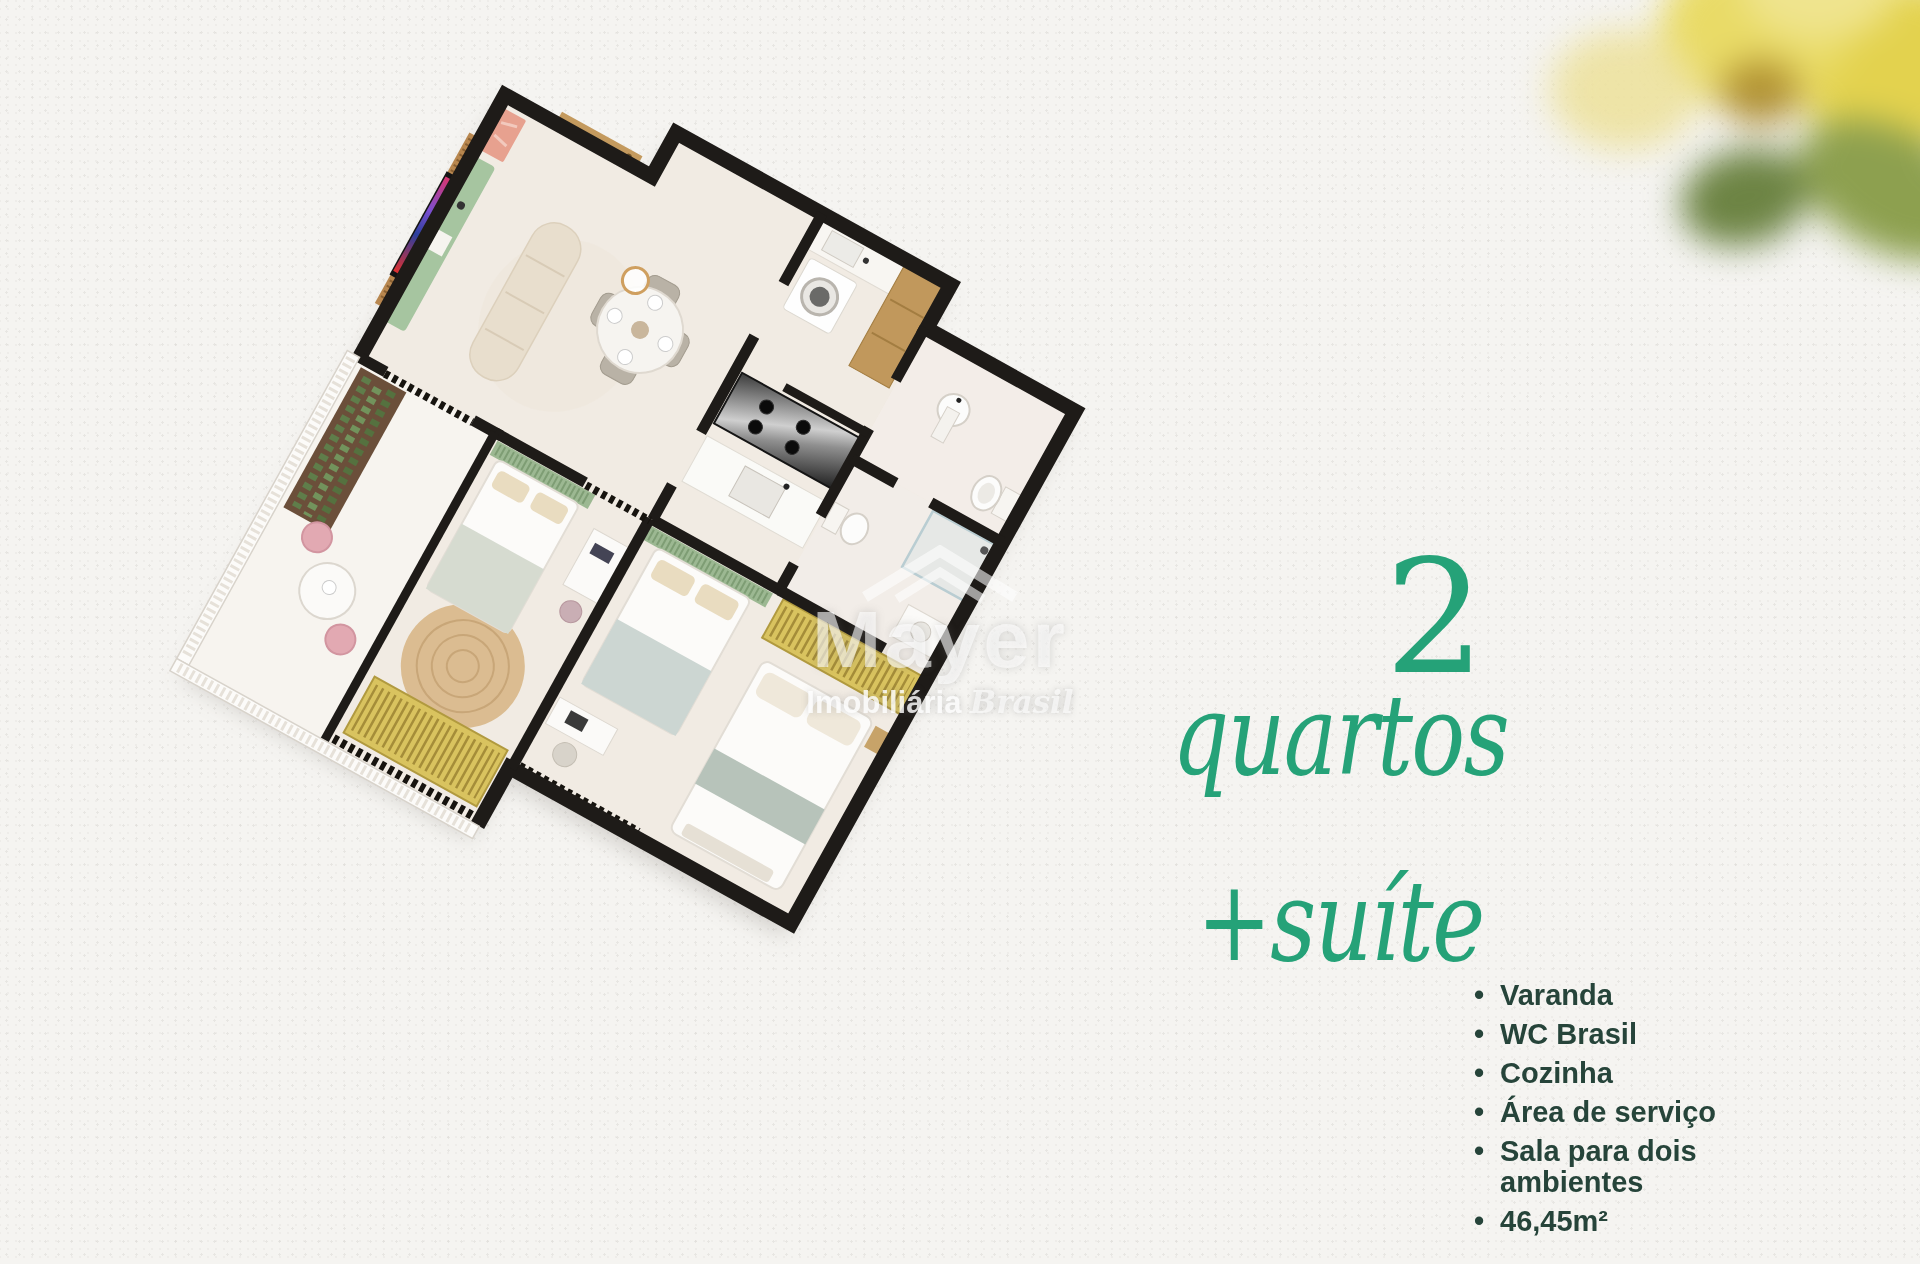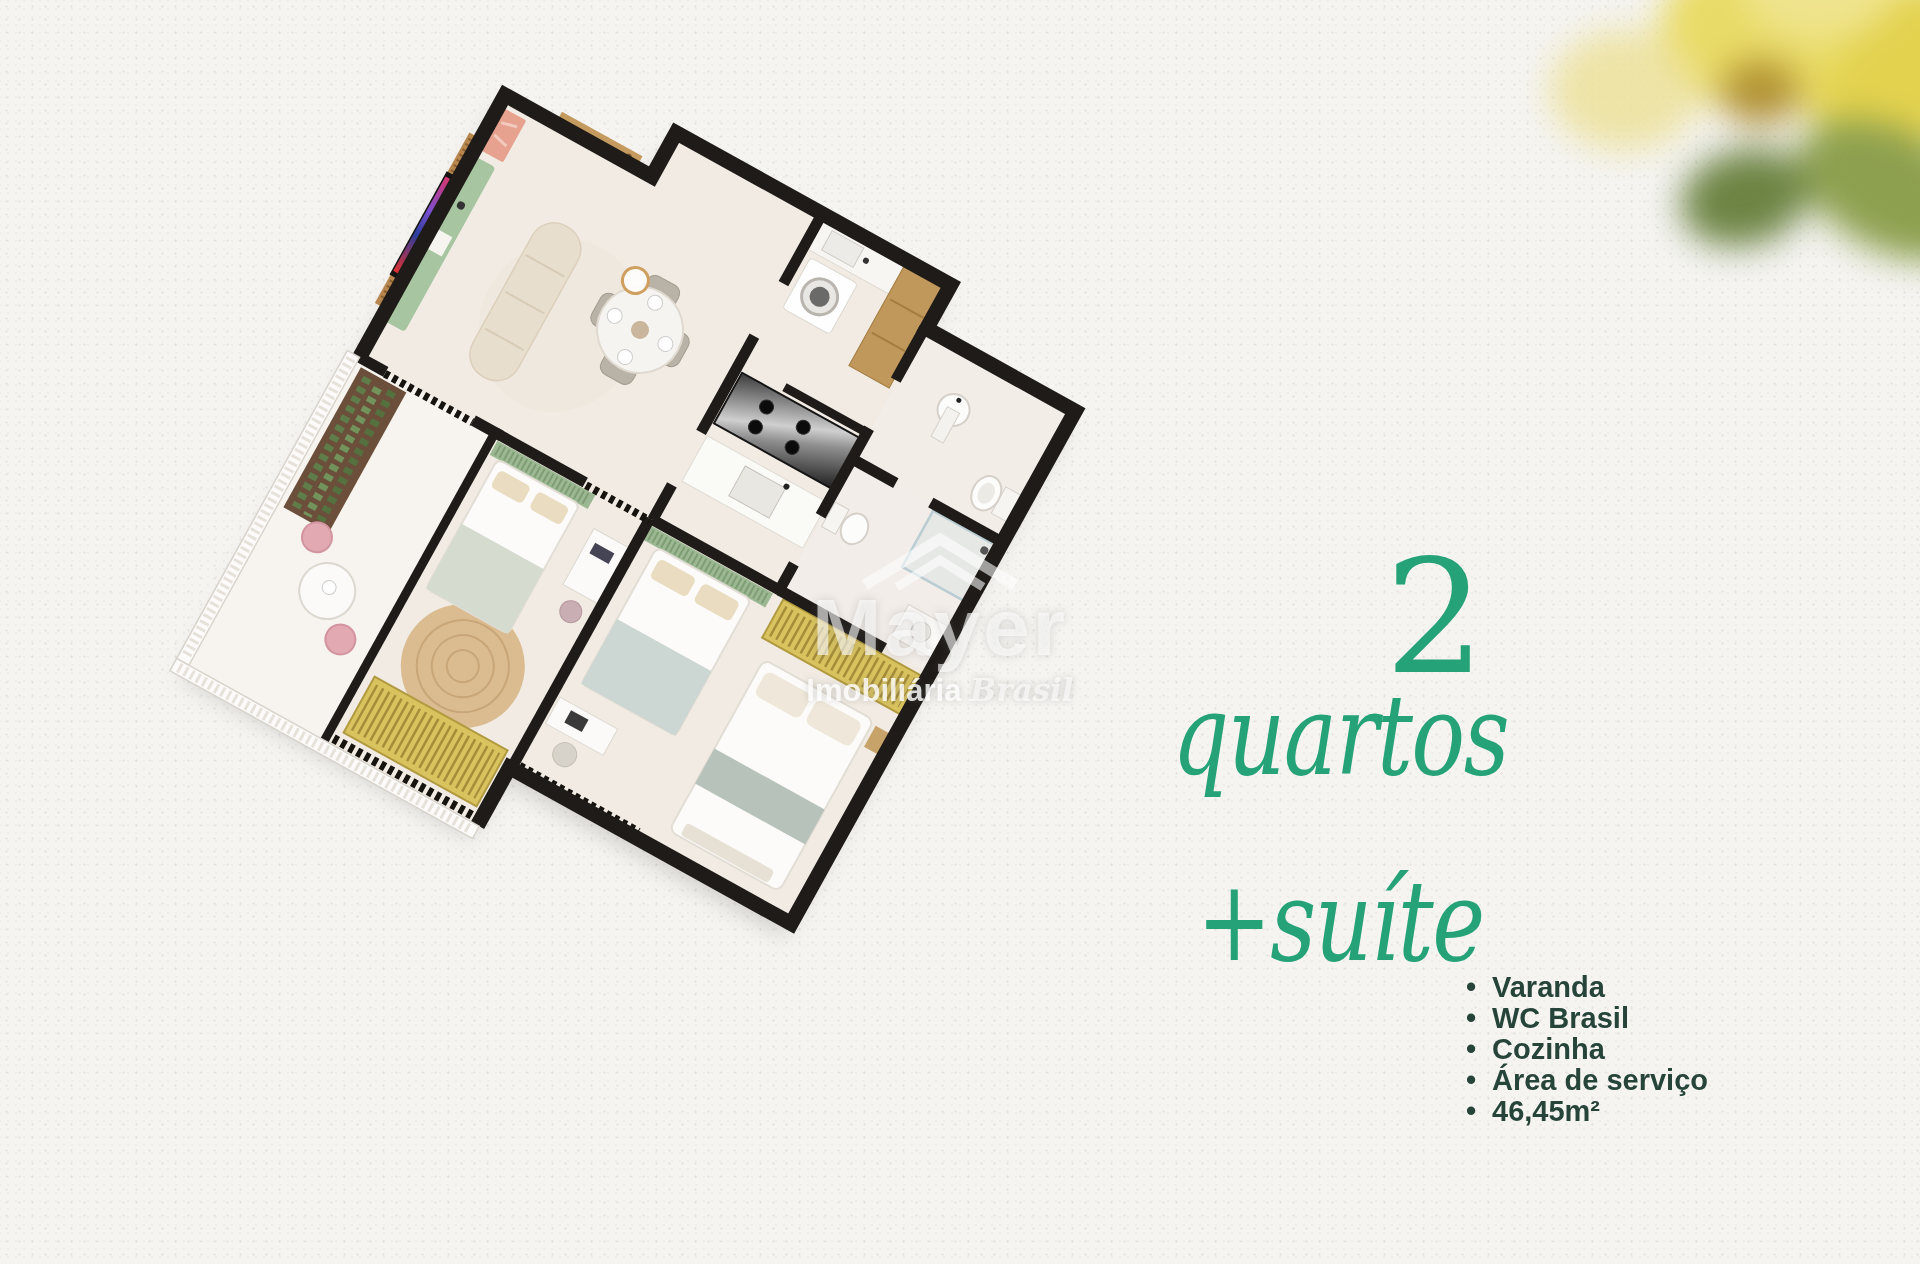--- a/index.html
+++ b/index.html
@@ -22,21 +22,21 @@
   .petal3{right:290px;top:90px;width:150px;height:120px;background:#ece09a;opacity:.85;}
   .petal4{right:90px;top:-20px;width:160px;height:120px;background:#efe48e;}
   .leaf1{right:0px;top:190px;width:200px;height:120px;background:#8da04f;transform:rotate(28deg);}
   .leaf2{right:180px;top:210px;width:130px;height:95px;background:#6d8444;transform:rotate(-15deg);}
   .fcenter{right:190px;top:120px;width:80px;height:66px;background:#a8862a;opacity:.85;}
 
   
   .plan-svg{position:absolute;left:0;top:0;}
 
   
-  .watermark{position:absolute;left:780px;top:533px;width:320px;text-align:center;
+  .watermark{position:absolute;left:780px;top:545px;width:320px;text-align:center;
              pointer-events:none;}
   .wm-roof{display:block;margin:0 auto;opacity:.58;}
   .wm-brand{display:block;font-size:80px;font-weight:bold;line-height:.92;
             letter-spacing:3px;color:rgba(255,255,255,.60);
             text-shadow:0 0 8px rgba(110,110,110,.25);
             transform:scaleX(1.04);}
   .wm-sub{display:block;margin-top:10px;font-size:31px;line-height:1;}
   .wm-sub .w1{font-weight:bold;color:rgba(255,255,255,.82);
               text-shadow:0 0 7px rgba(110,110,110,.3);}
   .wm-sub .w2{font-family:"DejaVu Serif", serif;font-style:italic;font-weight:bold;
@@ -49,21 +49,21 @@
              transform:translateX(95px);}
   .hl-word1{top:679px;font-size:112px;line-height:1;font-style:italic;}
   .hl-word2{top:865px;font-size:112px;line-height:1;font-style:italic;}
   .hl-word1 span,.hl-word2 span{display:inline-block;transform:scaleX(.80);
       letter-spacing:-2px;}
 
   
   .features{position:absolute;left:1466px;top:972px;width:270px;margin:0;padding:0;
             list-style:none;color:#26443a;font-size:29px;line-height:31px;
             font-weight:bold;}
-  .features li{position:relative;padding-left:26px;margin:0;}
+  .features li{position:relative;padding-left:26px;margin:8px;}
   .features li::before{content:"\2022";position:absolute;left:0;top:0;}
 </style>
 </head>
 <body>
 
 <div class="stage">
 
   <div class="flower">
     <div class="petal2"></div>
     <div class="petal1"></div>
@@ -291,16 +291,17 @@
   </div>
   <div class="hl hl-word2">
     <span>+suíte</span>
   </div>
 
   <ul class="features">
     <li><span>Varanda</span></li>
     <li><span>WC Brasil</span></li>
     <li><span>Cozinha</span></li>
     <li><span>Área de serviço</span></li>
+    <li><span>Sala para dois ambientes</span></li>
     <li><span>46,45m²</span></li>
   </ul>
 
 </div>
 
 </body></html>

